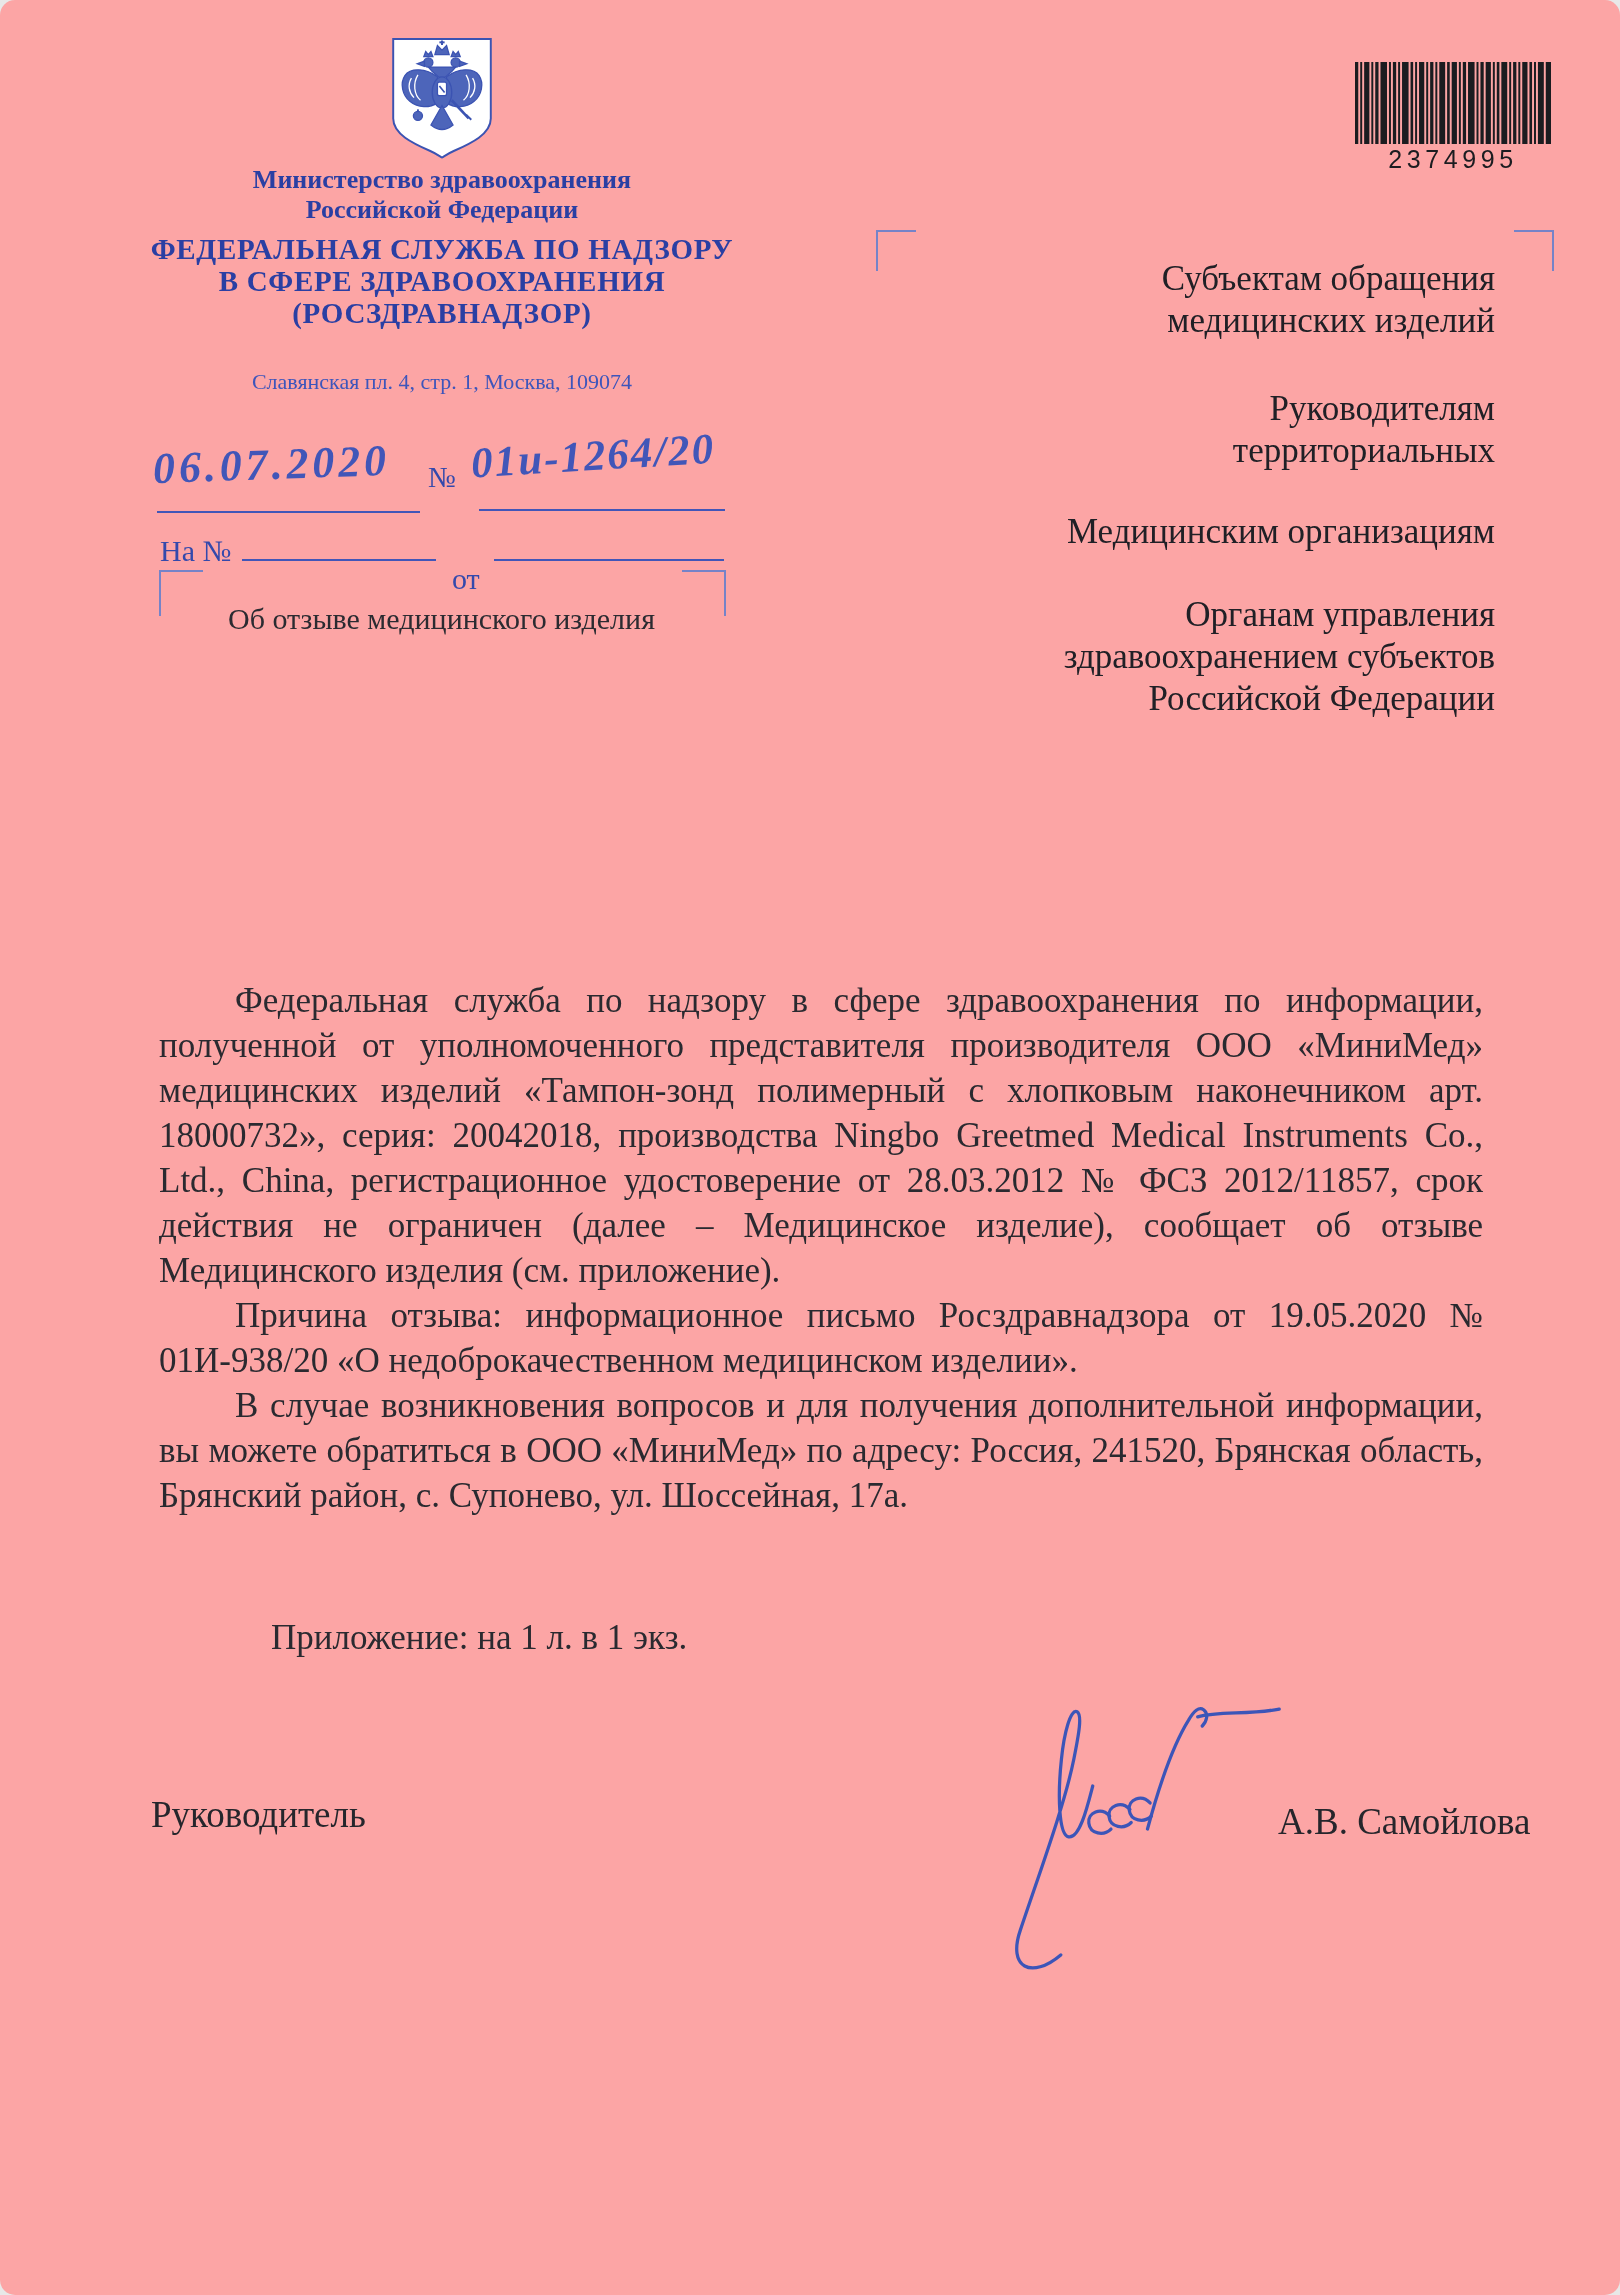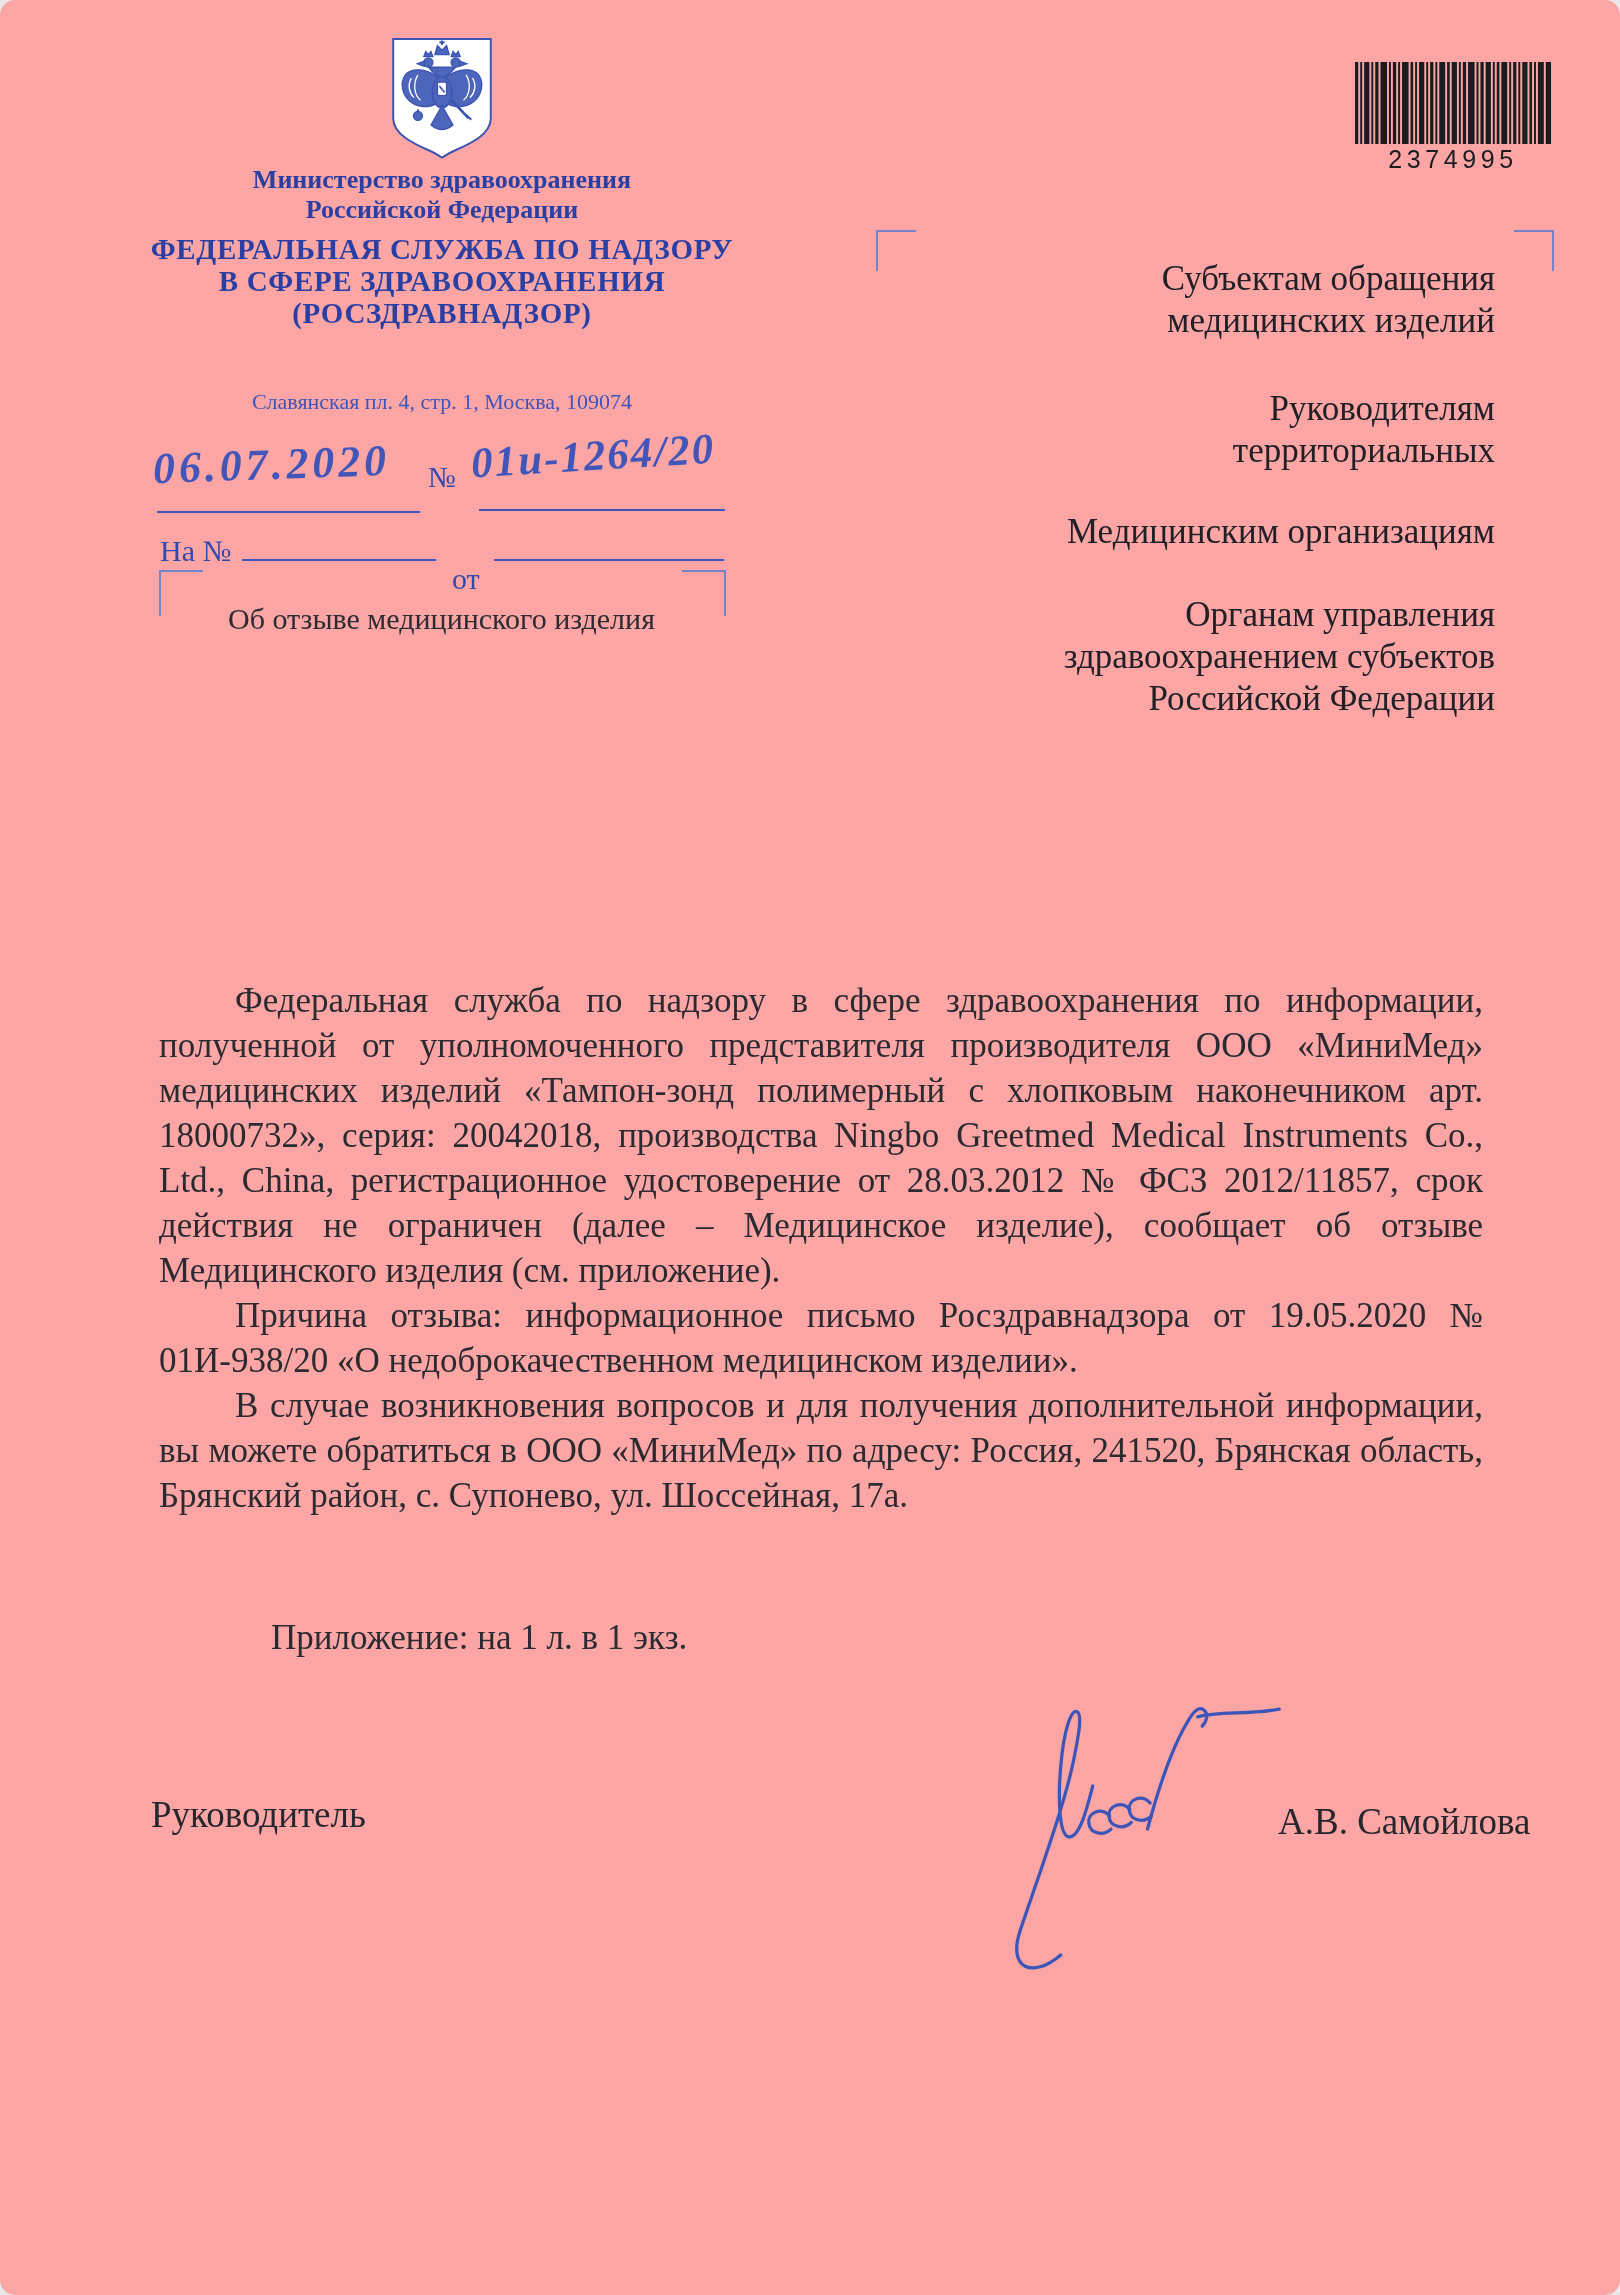--- a/index.html
+++ b/index.html
@@ -9,21 +9,21 @@
     background:#fca5a5;
     font-family:"Liberation Serif","DejaVu Serif",serif;
     overflow:hidden;
     border-radius:15px;
   }
   .abs{position:absolute;}
   
   .lh-block{left:148px;top:165px;width:588px;text-align:center;color:#2a3fa3;}
   .lh-ministry{font-size:26px;line-height:30px;font-weight:bold;}
   .lh-service{font-size:29px;line-height:32px;font-weight:bold;margin-top:7.8px;letter-spacing:0.7px;}
-  .lh-contacts{font-size:22px;line-height:26px;margin-top:60px;color:#3d55bb;font-weight:normal;}
+  .lh-contacts{font-size:22px;line-height:26px;margin-top:40px;color:#3d55bb;font-weight:normal;}
   
   .barcode-wrap{left:1338px;top:62px;width:196px;text-align:center;padding-left:17px;}
   .barcode-svg{width:196px;height:82px;display:block;}
   .barcode-num{font-size:25px;letter-spacing:4.6px;color:#1b1c20;font-family:"Liberation Sans","DejaVu Sans",sans-serif;margin-top:1.3px;}
   
   .hand{font-style:italic;font-weight:600;color:#4156b8;font-family:"Liberation Serif",serif;}
   .hand-date{left:153px;top:439px;font-size:44px;letter-spacing:3.9px;transform:rotate(-2deg);}
   .hand-num{left:471px;top:431px;font-size:43px;letter-spacing:2px;transform:rotate(-3.5deg);}
   .blue-label{color:#3449ac;font-size:30px;}
   .rule{background:#4156b8;height:2px;}

